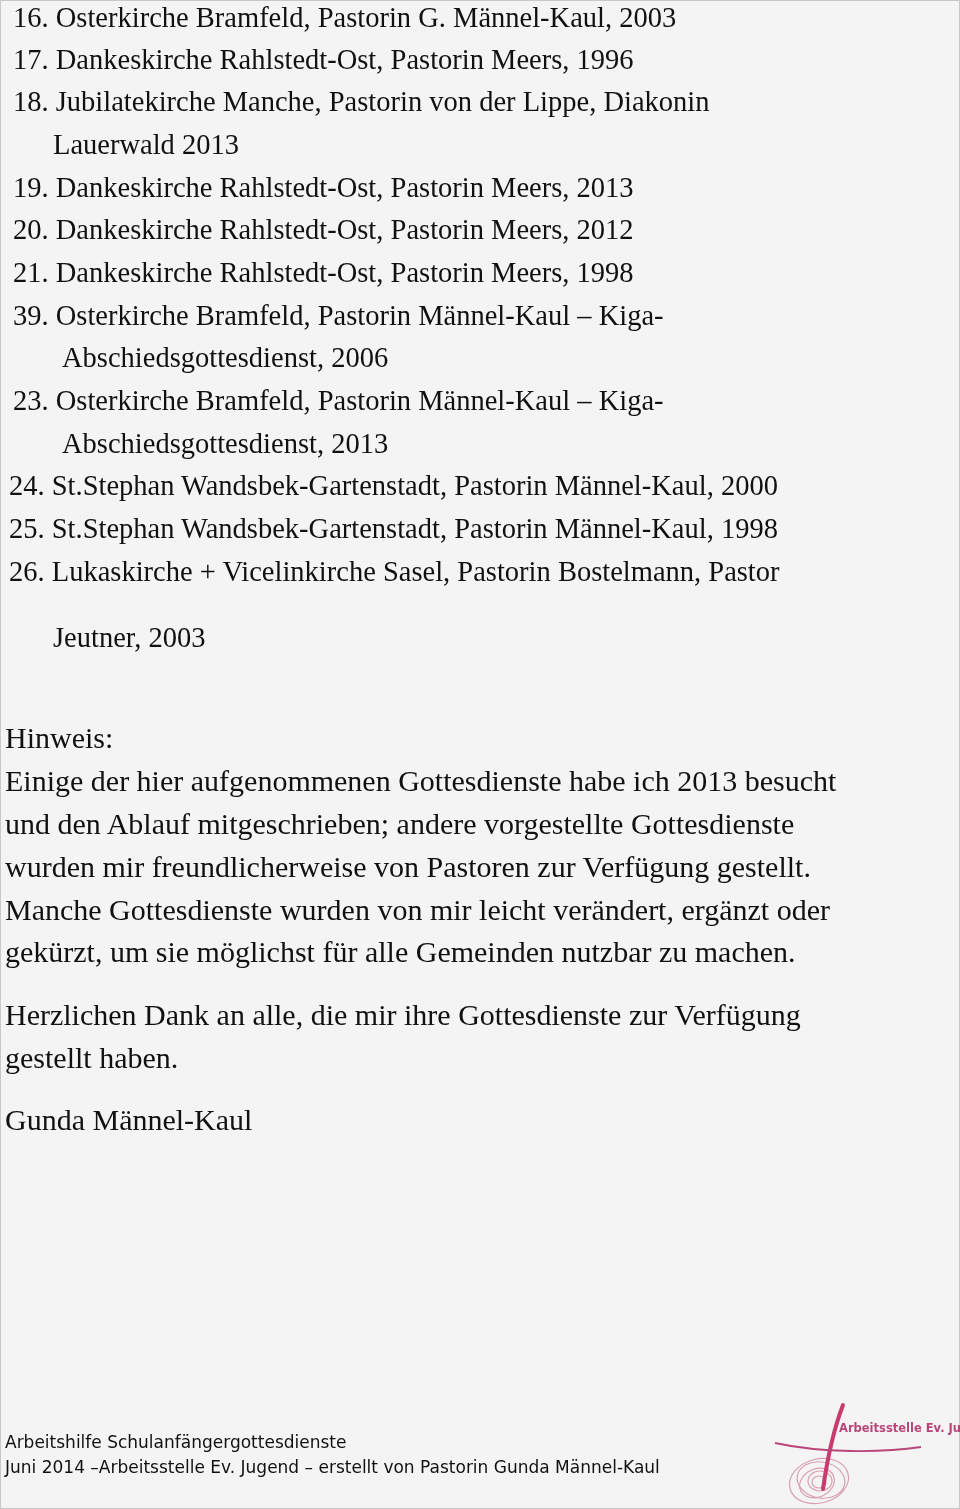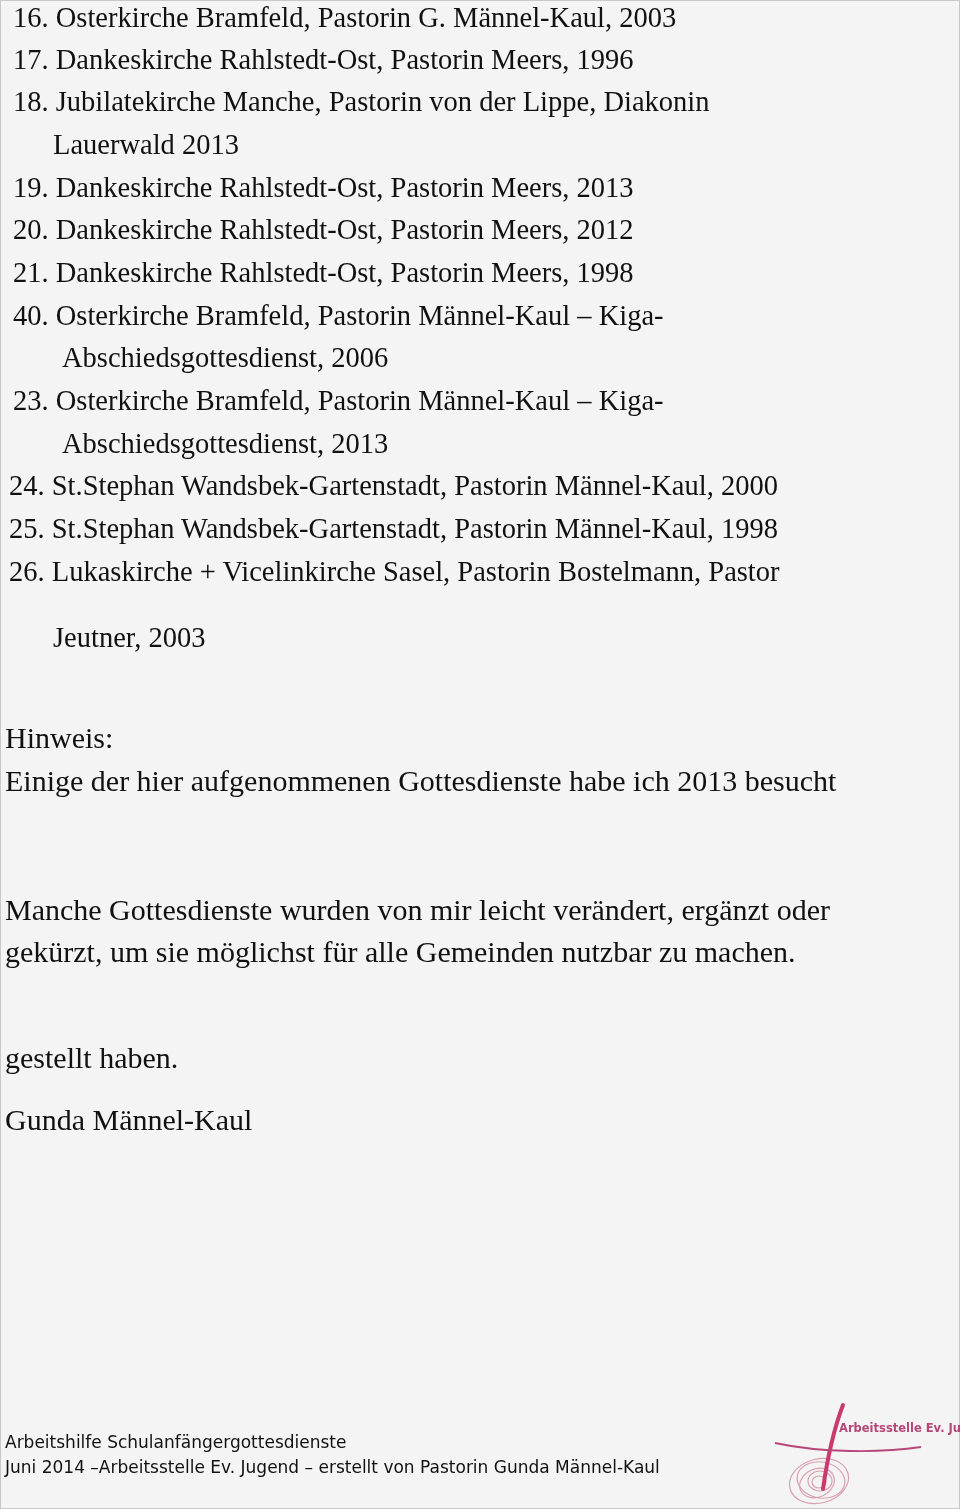--- a/index.html
+++ b/index.html
@@ -49,35 +49,38 @@
 <div class="page">
 
   <div class="list">
     <div class="li" style="left:4px;top:2px"><span>16.</span> <span>Osterkirche Bramfeld, Pastorin G. Männel-Kaul, 2003</span></div>
     <div class="li" style="left:4px;top:44px"><span>17.</span> <span>Dankeskirche Rahlstedt-Ost, Pastorin Meers, 1996</span></div>
     <div class="li" style="left:4px;top:86px"><span>18.</span> <span>Jubilatekirche Manche, Pastorin von der Lippe, Diakonin</span></div>
     <div class="li" style="left:44px;top:129px"><span>Lauerwald 2013</span></div>
     <div class="li" style="left:4px;top:172px"><span>19.</span> <span>Dankeskirche Rahlstedt-Ost, Pastorin Meers, 2013</span></div>
     <div class="li" style="left:4px;top:214px"><span>20.</span> <span>Dankeskirche Rahlstedt-Ost, Pastorin Meers, 2012</span></div>
     <div class="li" style="left:4px;top:257px"><span>21.</span> <span>Dankeskirche Rahlstedt-Ost, Pastorin Meers, 1998</span></div>
-    <div class="li" style="left:4px;top:300px"><span>40.</span> <span>Osterkirche Bramfeld, Pastorin Männel-Kaul – Kiga-</span></div>
+    <div class="li" style="left:4px;top:300px"><span>39.</span> <span>Osterkirche Bramfeld, Pastorin Männel-Kaul – Kiga-</span></div>
     <div class="li" style="left:53px;top:342px"><span>Abschiedsgottesdienst,  2006</span></div>
     <div class="li" style="left:4px;top:385px"><span>23.</span> <span>Osterkirche Bramfeld, Pastorin Männel-Kaul – Kiga-</span></div>
     <div class="li" style="left:53px;top:428px"><span>Abschiedsgottesdienst, 2013</span></div>
     <div class="li" style="left:0px;top:470px"><span>24.</span> <span>St.Stephan Wandsbek-Gartenstadt, Pastorin Männel-Kaul, 2000</span></div>
     <div class="li" style="left:0px;top:513px"><span>25.</span> <span>St.Stephan  Wandsbek-Gartenstadt, Pastorin Männel-Kaul, 1998</span></div>
     <div class="li" style="left:0px;top:556px"><span>26.</span> <span>Lukaskirche + Vicelinkirche Sasel, Pastorin Bostelmann, Pastor</span></div>
     <div class="li" style="left:44px;top:622px"><span>Jeutner, 2003</span></div>
   </div>
 
   <div class="note-title" style="top:716px">Hinweis:</div>
   <div class="note-p" style="top:759px">Einige der hier aufgenommenen Gottesdienste habe ich 2013 besucht</div>
+  <div class="note-p" style="top:802px">und den Ablauf mitgeschrieben; andere vorgestellte Gottesdienste</div>
+  <div class="note-p" style="top:845px">wurden mir freundlicherweise von Pastoren zur Verfügung gestellt.</div>
   <div class="note-p" style="top:888px">Manche Gottesdienste wurden von mir leicht verändert, ergänzt oder</div>
   <div class="note-p" style="top:930px">gekürzt, um sie möglichst für alle Gemeinden nutzbar zu machen.</div>
 
+  <div class="thanks" style="top:993px">Herzlichen Dank an alle, die mir ihre Gottesdienste zur Verfügung</div>
   <div class="thanks" style="top:1036px">gestellt haben.</div>
 
   <div class="sig" style="top:1098px">Gunda Männel-Kaul</div>
 
   <div class="footer" style="top:1431px">Arbeitshilfe Schulanfängergottesdienste</div>
   <div class="footer" style="top:1456px">Juni 2014 –Arbeitsstelle Ev. Jugend – erstellt von Pastorin Gunda Männel-Kaul</div>
 
   <div class="logo">
     <svg width="190" height="108" viewBox="0 0 190 108">
       <g fill="none" stroke="#d9a0b0" stroke-width="1.2">

